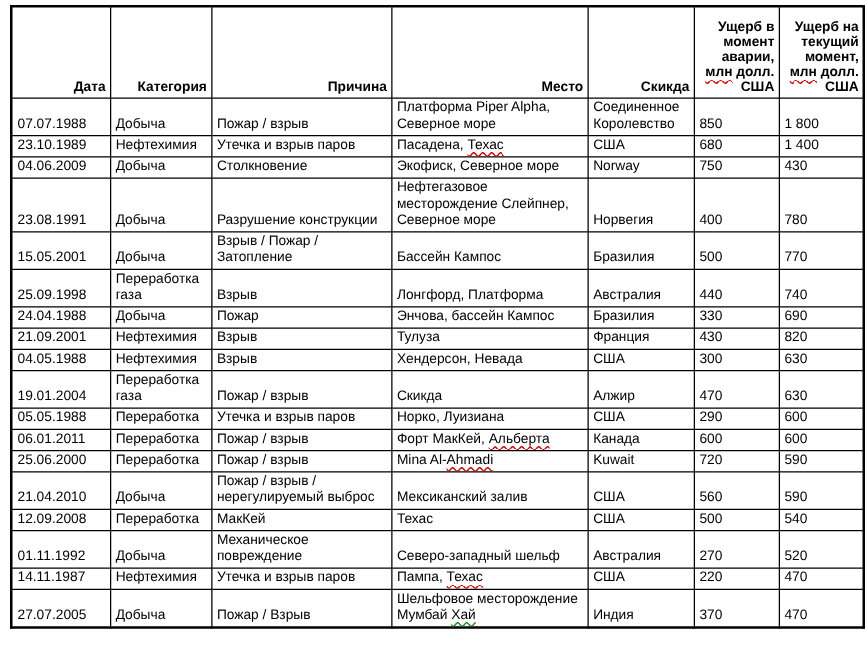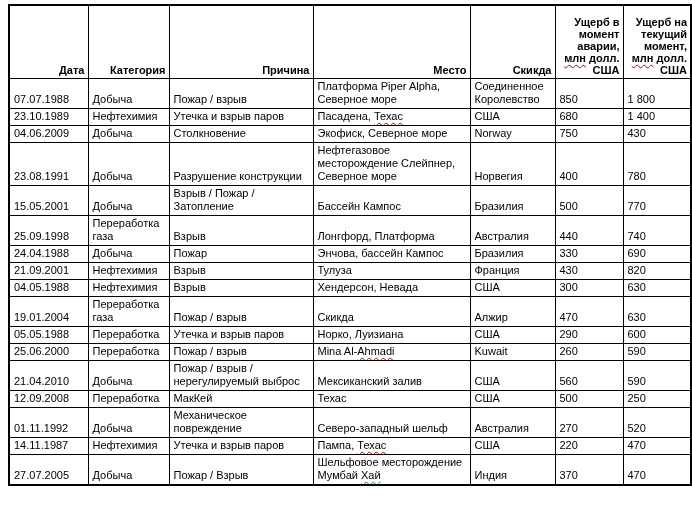--- a/index.html
+++ b/index.html
@@ -153,45 +153,54 @@
         <tr>
           <td>05.05.1988</td>
           <td>Переработка</td>
           <td>Утечка и взрыв паров</td>
           <td>Норко, Луизиана</td>
           <td>США</td>
           <td>290</td>
           <td>600</td>
         </tr>
         <tr>
+          <td>06.01.2011</td>
+          <td>Переработка</td>
+          <td>Пожар / взрыв</td>
+          <td>Форт МакКей, <span class="sq-red">Альберта</span></td>
+          <td>Канада</td>
+          <td>600</td>
+          <td>600</td>
+        </tr>
+        <tr>
           <td>25.06.2000</td>
           <td>Переработка</td>
           <td>Пожар / взрыв</td>
           <td>Mina Al-<span class="sq-red">Ahmadi</span></td>
           <td>Kuwait</td>
-          <td>260</td>
+          <td>720</td>
           <td>590</td>
         </tr>
         <tr>
           <td>21.04.2010</td>
           <td>Добыча</td>
           <td>Пожар / взрыв / нерегулируемый выброс</td>
           <td>Мексиканский залив</td>
           <td>США</td>
           <td>560</td>
           <td>590</td>
         </tr>
         <tr>
           <td>12.09.2008</td>
           <td>Переработка</td>
           <td>МакКей</td>
           <td>Техас</td>
           <td>США</td>
           <td>500</td>
-          <td>250</td>
+          <td>540</td>
         </tr>
         <tr>
           <td>01.11.1992</td>
           <td>Добыча</td>
           <td>Механическое повреждение</td>
           <td>Северо-западный шельф</td>
           <td>Австралия</td>
           <td>270</td>
           <td>520</td>
         </tr>

